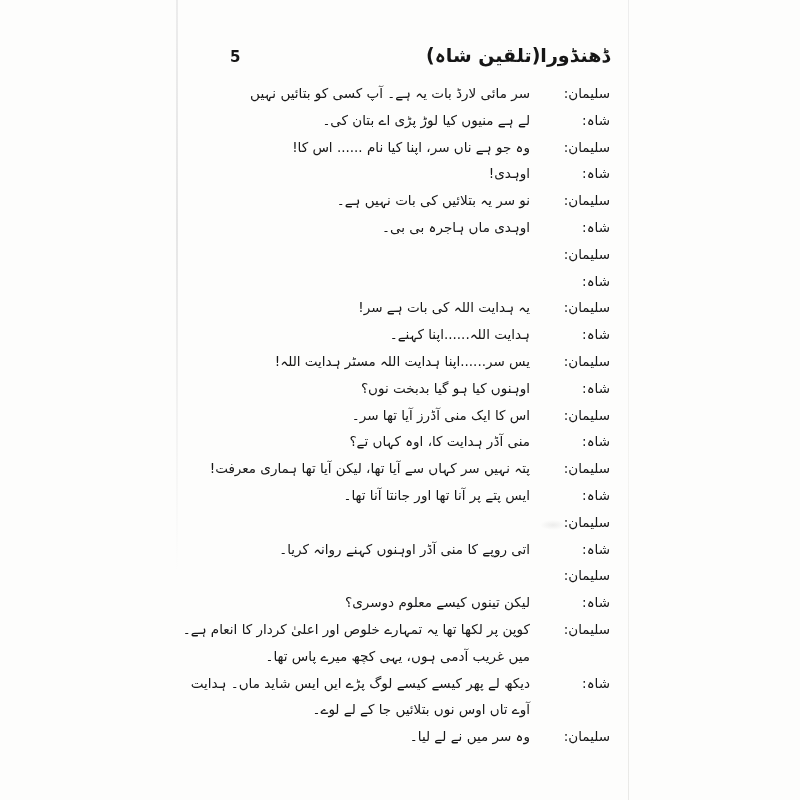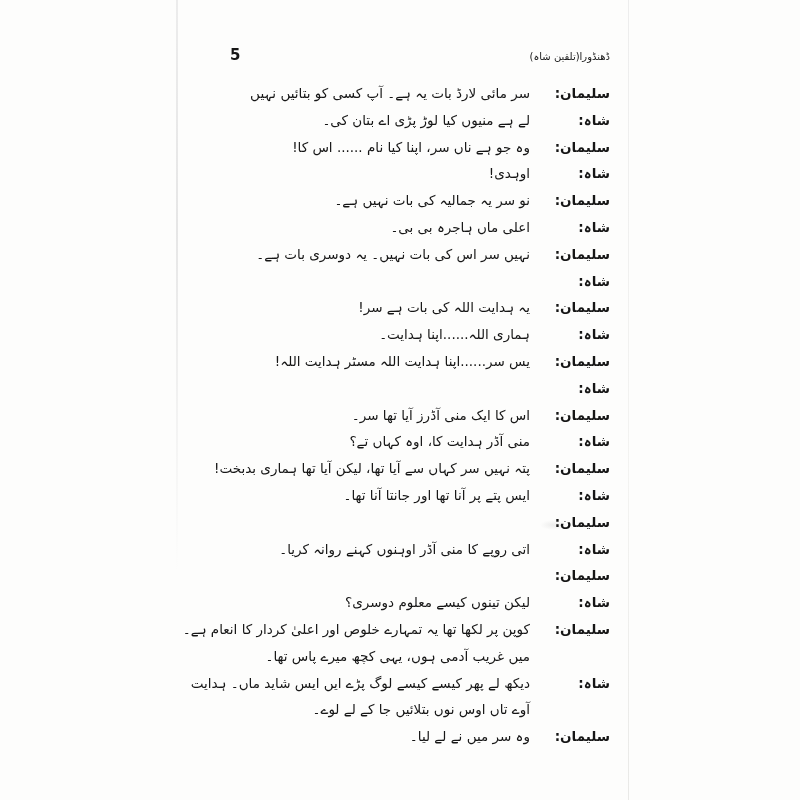--- a/index.html
+++ b/index.html
@@ -54,40 +54,40 @@
     direction: rtl;
   }
   .running-header {
     display: flex;
     justify-content: space-between;
     align-items: baseline;
     padding-left: 50px; 
     line-height: 22px;
   }
   .running-header .title {
-    font-weight: normal;
-    font-size: 10px;
+    font-weight: bold;
+    font-size: 19px;
     letter-spacing: 0;
   }
   .running-header .pagenum {
     font-weight: bold;
     font-size: 15px;
   }
   .dialogue {
     margin-top: 12px;
     font-size: 13.5px;
     line-height: 26.8px;
   }
   .row {
     display: flex;
     align-items: flex-start;
   }
   .speaker {
     flex: 0 0 80px;
-    font-weight: bold;
+    font-weight: normal;
     white-space: nowrap;
   }
   .text {
     flex: 1 1 auto;
     text-align: right;
   }
 </style>
 </head>
 <body>
 
@@ -114,59 +114,59 @@
         <div class="row">
           <span class="speaker">سلیمان:</span>
           <span class="text">وہ جو ہے ناں سر، اپنا کیا نام ...... اس کا!</span>
         </div>
         <div class="row">
           <span class="speaker">شاہ:</span>
           <span class="text">اوہدی!</span>
         </div>
         <div class="row">
           <span class="speaker">سلیمان:</span>
-          <span class="text">نو سر یہ جمالیہ کی بات نہیں ہے۔</span>
+          <span class="text">نو سر یہ بتلائیں کی بات نہیں ہے۔</span>
         </div>
         <div class="row">
           <span class="speaker">شاہ:</span>
-          <span class="text">اعلی ماں ہاجرہ بی بی۔</span>
+          <span class="text">اوہدی ماں ہاجرہ بی بی۔</span>
         </div>
         <div class="row">
           <span class="speaker">سلیمان:</span>
-          <span class="text">نہیں سر اس کی بات نہیں۔ یہ دوسری بات ہے۔</span>
         </div>
         <div class="row">
           <span class="speaker">شاہ:</span>
         </div>
         <div class="row">
           <span class="speaker">سلیمان:</span>
           <span class="text">یہ ہدایت اللہ کی بات ہے سر!</span>
         </div>
         <div class="row">
           <span class="speaker">شاہ:</span>
-          <span class="text">ہماری اللہ......اپنا ہدایت۔</span>
+          <span class="text">ہدایت اللہ......اپنا کہنے۔</span>
         </div>
         <div class="row">
           <span class="speaker">سلیمان:</span>
           <span class="text">یس سر......اپنا ہدایت اللہ مسٹر ہدایت اللہ!</span>
         </div>
         <div class="row">
           <span class="speaker">شاہ:</span>
+          <span class="text">اوہنوں کیا ہو گیا بدبخت نوں؟</span>
         </div>
         <div class="row">
           <span class="speaker">سلیمان:</span>
           <span class="text">اس کا ایک منی آڈرز آیا تھا سر۔</span>
         </div>
         <div class="row">
           <span class="speaker">شاہ:</span>
           <span class="text">منی آڈر ہدایت کا، اوہ کہاں تے؟</span>
         </div>
         <div class="row">
           <span class="speaker">سلیمان:</span>
-          <span class="text">پتہ نہیں سر کہاں سے آیا تھا، لیکن آیا تھا ہماری بدبخت!</span>
+          <span class="text">پتہ نہیں سر کہاں سے آیا تھا، لیکن آیا تھا ہماری معرفت!</span>
         </div>
         <div class="row">
           <span class="speaker">شاہ:</span>
           <span class="text">ایس پتے پر آنا تھا اور جانتا آنا تھا۔</span>
         </div>
         <div class="row">
           <span class="speaker">سلیمان:</span>
         </div>
         <div class="row">
           <span class="speaker">شاہ:</span>

